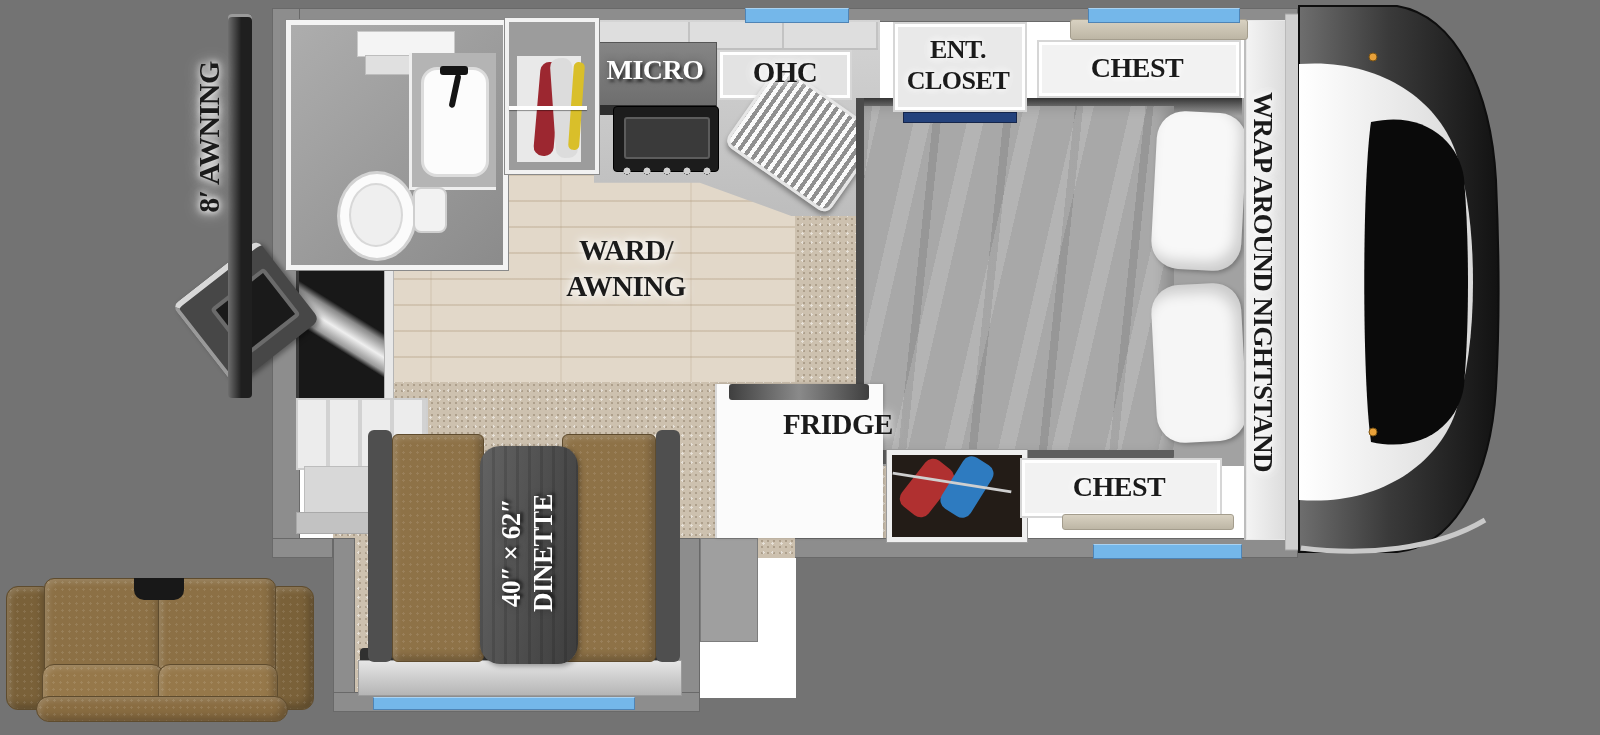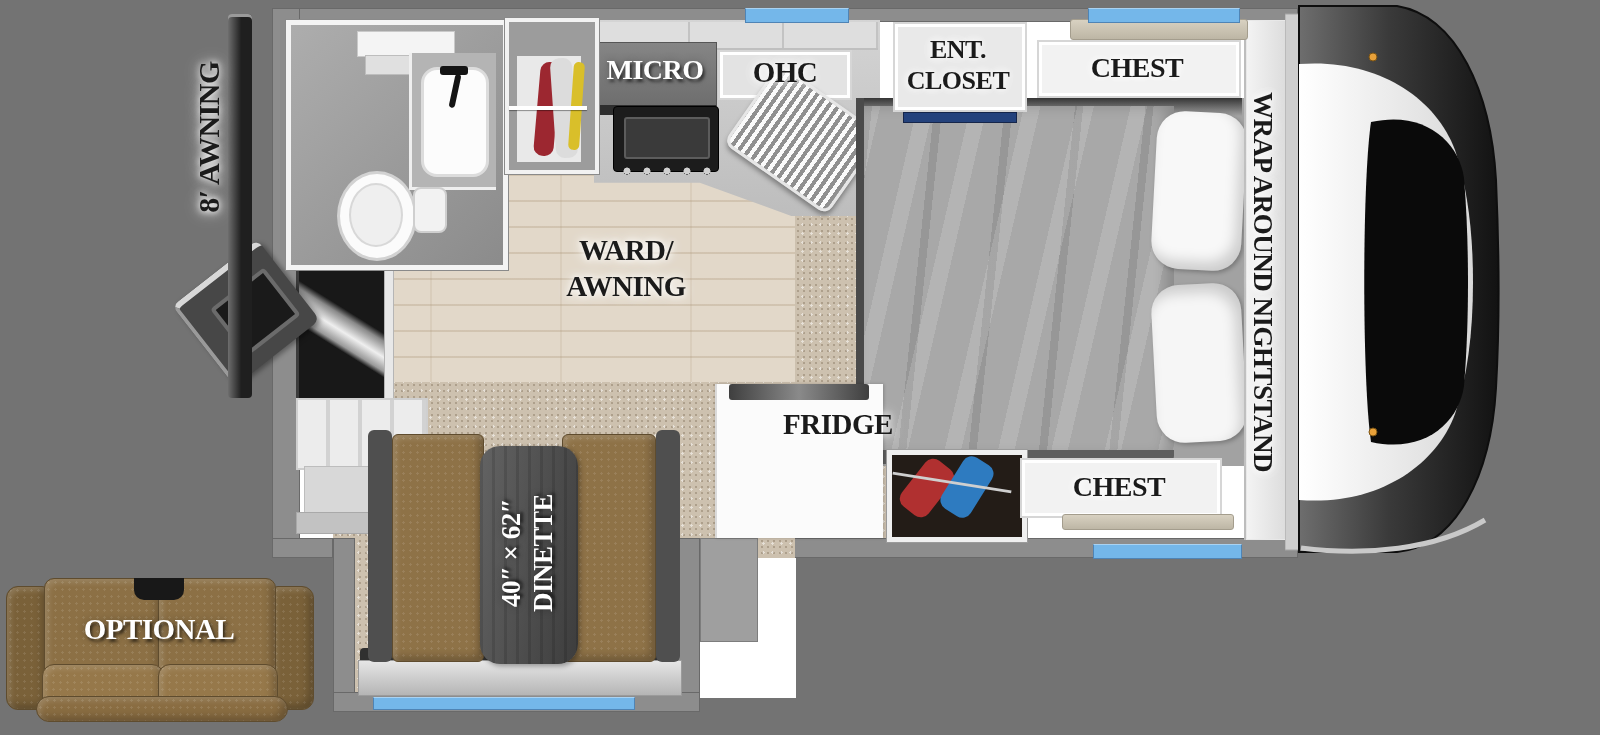--- a/index.html
+++ b/index.html
@@ -209,17 +209,16 @@
   <div class="abs" style="left:6px;top:578px;width:306px;height:144px;">
     <div class="bench" style="left:0;top:8px;width:40px;height:122px;background-color:#7a6139;border-radius:12px 6px 6px 12px;"></div>
     <div class="bench" style="left:266px;top:8px;width:40px;height:122px;background-color:#7a6139;border-radius:6px 12px 12px 6px;"></div>
     <div class="bench" style="left:38px;top:0;width:116px;height:112px;background-color:#8c7045;border-radius:10px 4px 0 0;"></div>
     <div class="bench" style="left:152px;top:0;width:116px;height:112px;background-color:#8c7045;border-radius:4px 10px 0 0;"></div>
     <div class="abs" style="left:128px;top:0;width:50px;height:22px;background:#181818;border-radius:0 0 10px 10px;"></div>
     <div class="bench" style="left:36px;top:86px;width:120px;height:48px;background-color:#96784a;border-radius:12px;"></div>
     <div class="bench" style="left:152px;top:86px;width:118px;height:48px;background-color:#96784a;border-radius:12px;"></div>
     <div class="bench" style="left:30px;top:118px;width:250px;height:24px;background-color:#8a6d42;border-radius:14px;"></div>
     <div class="lbl lbl-light" style="left:16px;top:14px;width:274px;height:74px;font-size:29px;line-height:1.2;">
-      <span>OPTIONAL</span>
     </div>
   </div>
 
 </div>
 
 </body></html>

